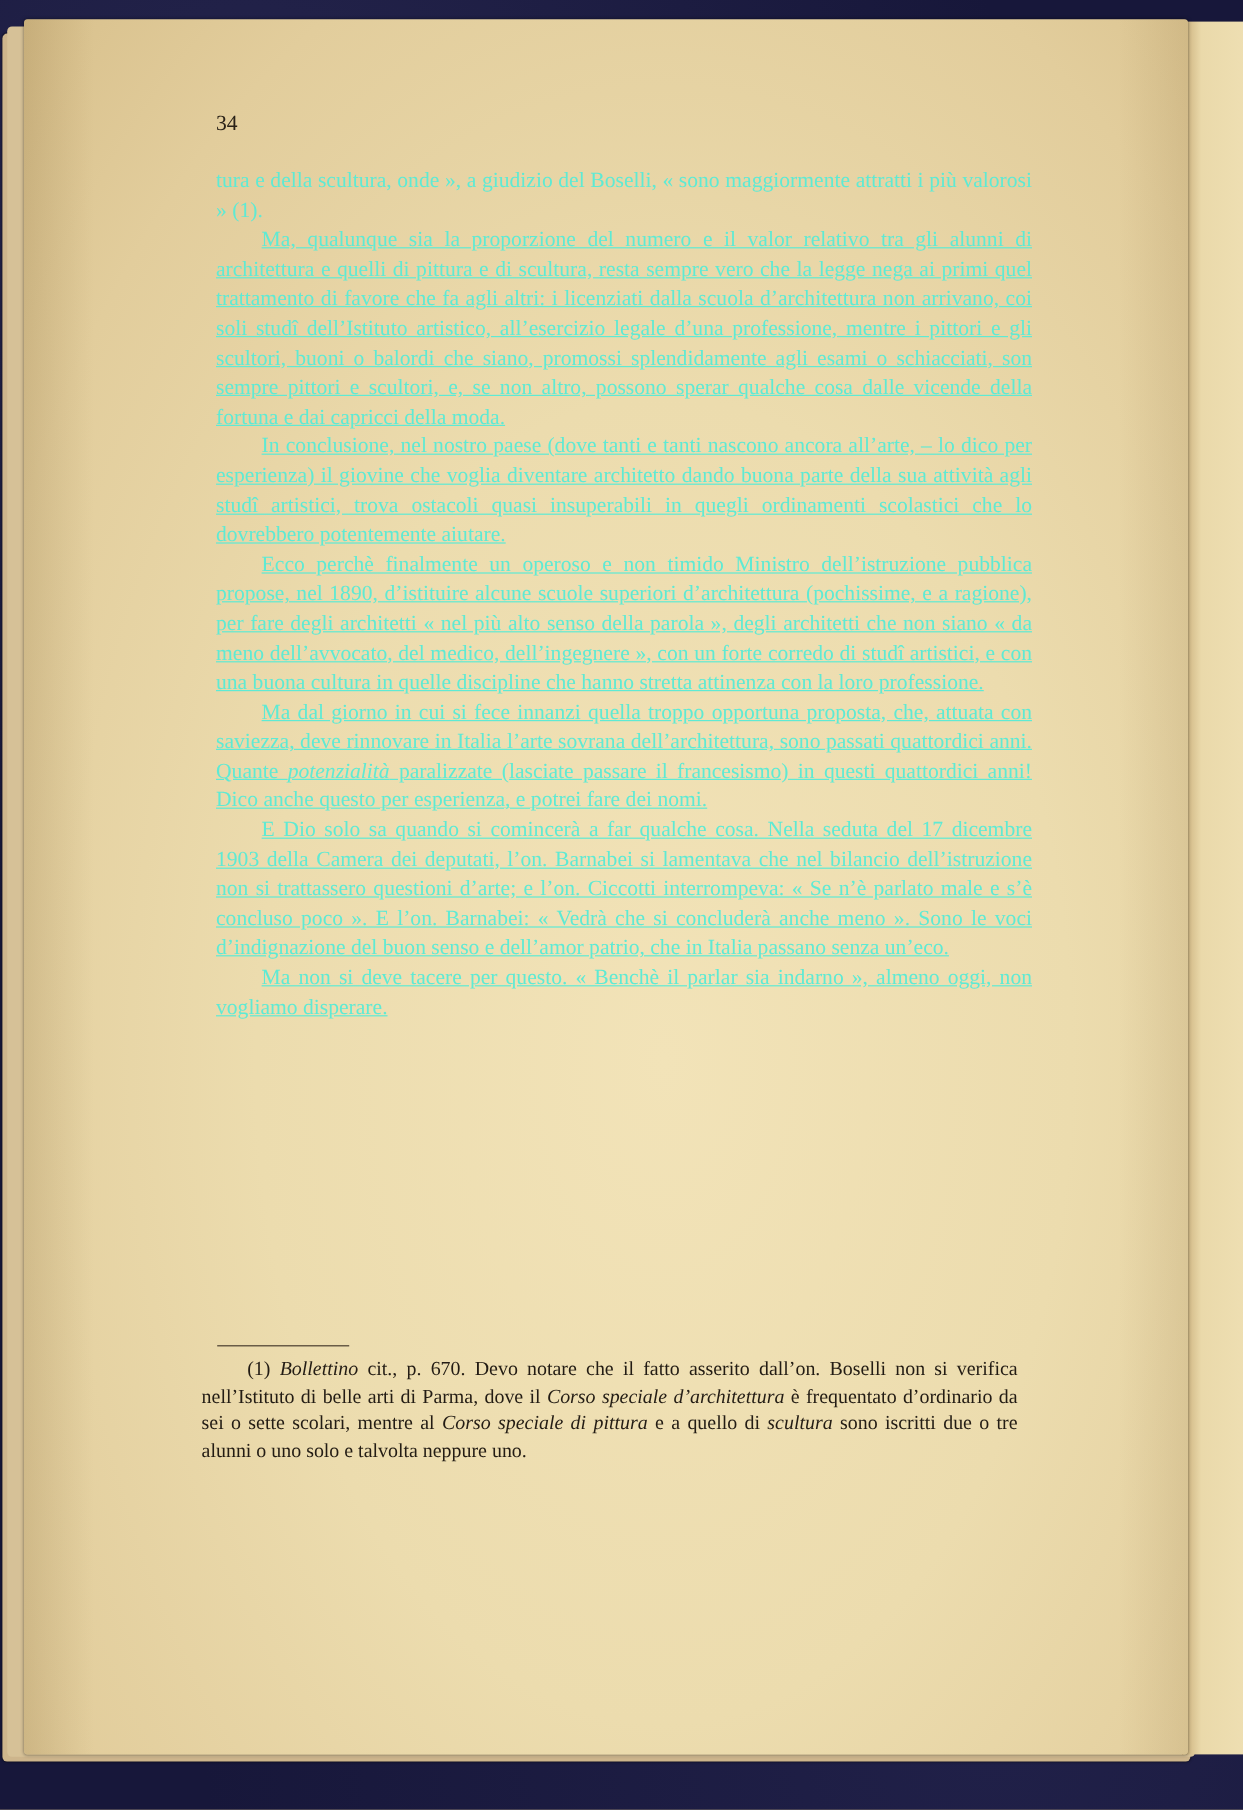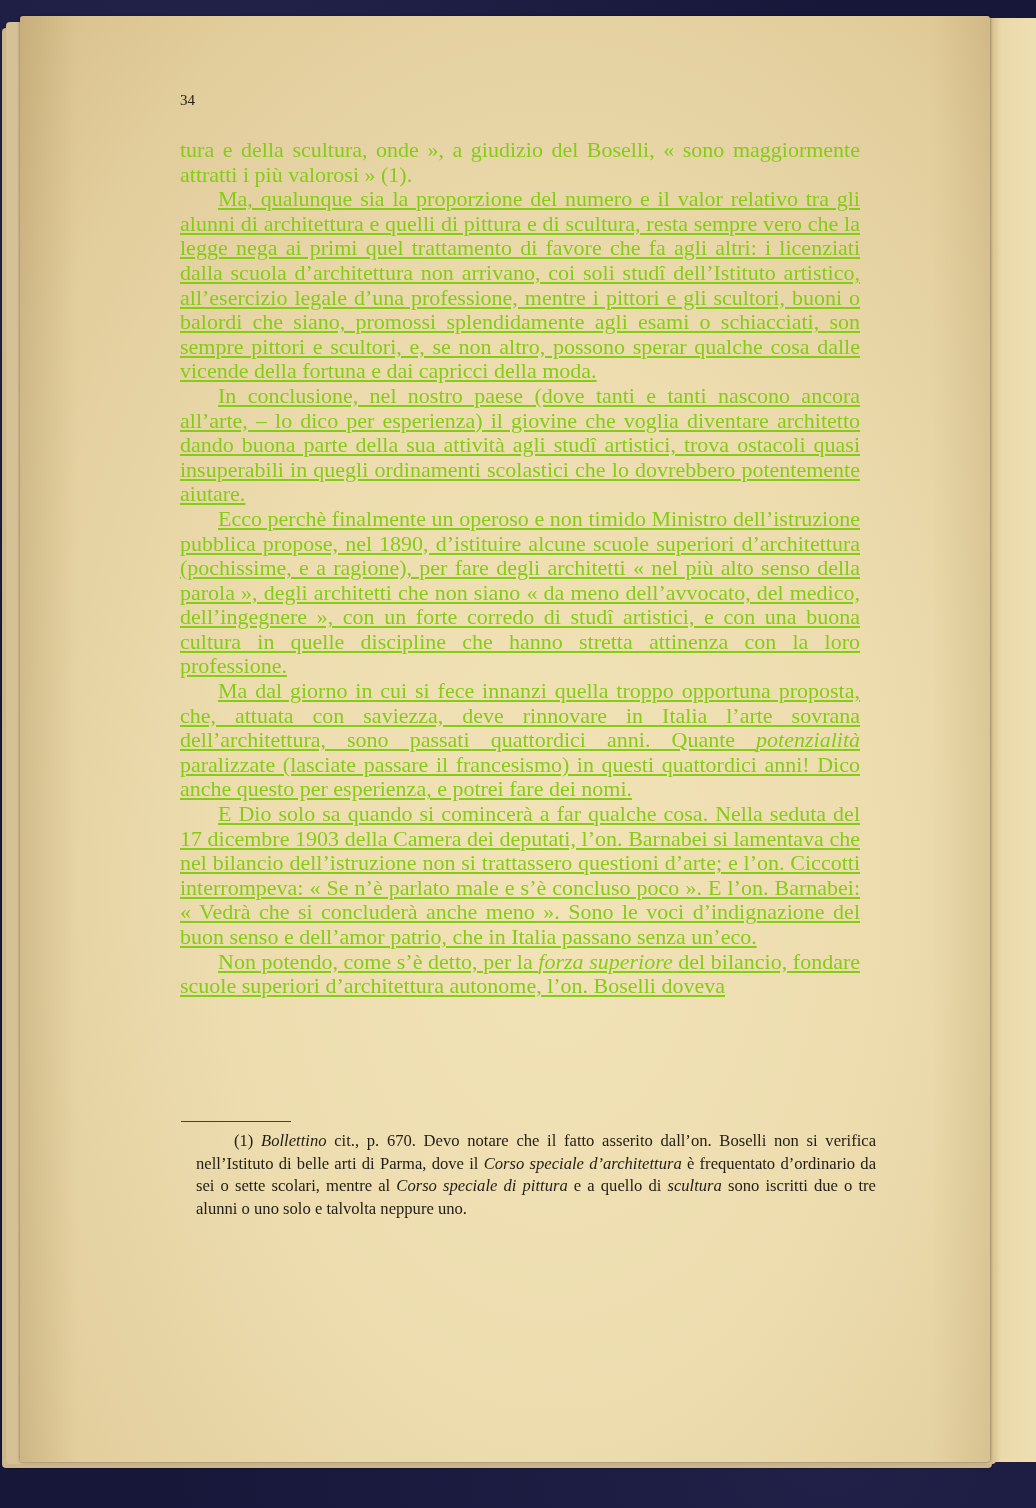--- a/index.html
+++ b/index.html
@@ -67,32 +67,32 @@
     top: 18px;
     width: 60px;
     height: 1444px;
     background: linear-gradient(to right, #c9ae7a, #ead9aa 25%, #efe0b4);
     border-left: 1.5px solid #8a6a3a;
   }
   .page-number {
     position: absolute;
     left: 180px;
     top: 92px;
-    font-size: 15px;
+    font-size: 18px;
     color: #2a2218;
     font-family: "Liberation Serif", serif;
   }
   .body-text {
     position: absolute;
     left: 180px;
     top: 138px;
     width: 680px;
-    color: #84cc16;
+    color: #5eead4;
     font-family: "Liberation Serif", serif;
-    font-size: 22px;
+    font-size: 18px;
     line-height: 24.6px;
     text-align: justify;
   }
   .body-text p {
     margin: 0;
     text-indent: 0;
   }
   .body-text p.indent {
     text-indent: 38px;
     text-decoration: underline;
@@ -100,21 +100,21 @@
   .footnote-rule {
     position: absolute;
     left: 181px;
     top: 1121px;
     width: 110px;
     height: 0;
     border-top: 1px solid #4a3e2e;
   }
   .footnotes {
     position: absolute;
-    left: 196px;
+    left: 168px;
     top: 1130px;
     width: 680px;
     color: #231c14;
     font-family: "Liberation Serif", serif;
     font-size: 16.6px;
     line-height: 22.6px;
     text-align: justify;
   }
   .footnotes p {
     margin: 0;
@@ -145,20 +145,20 @@
 
 <div class="page-number">34</div>
 
 <div class="body-text" id="body-text">
     <p style="text-indent: 0px;"><span>tura e della scultura, onde », a giudizio del Boselli, « sono maggiormente attratti i più valorosi » (1).</span></p>
     <p class="indent"><span>Ma, qualunque sia la proporzione del numero e il valor relativo tra gli alunni di architettura e quelli di pittura e di scultura, resta sempre vero che la legge nega ai primi quel trattamento di favore che fa agli altri: i licenziati dalla scuola d’architettura non arrivano, coi soli studî dell’Istituto artistico, all’esercizio legale d’una professione, mentre i pittori e gli scultori, buoni o balordi che siano, promossi splendidamente agli esami o schiacciati, son sempre pittori e scultori, e, se non altro, possono sperar qualche cosa dalle vicende della fortuna e dai capricci della moda.</span></p>
     <p class="indent"><span>In conclusione, nel nostro paese (dove tanti e tanti nascono ancora all’arte, – lo dico per esperienza) il giovine che voglia diventare architetto dando buona parte della sua attività agli studî artistici, trova ostacoli quasi insuperabili in quegli ordinamenti scolastici che lo dovrebbero potentemente aiutare.</span></p>
     <p class="indent"><span>Ecco perchè finalmente un operoso e non timido Ministro dell’istruzione pubblica propose, nel 1890, d’istituire alcune scuole superiori d’architettura (pochissime, e a ragione), per fare degli architetti « nel più alto senso della parola », degli architetti che non siano « da meno dell’avvocato, del medico, dell’ingegnere », con un forte corredo di studî artistici, e con una buona cultura in quelle discipline che hanno stretta attinenza con la loro professione.</span></p>
     <p class="indent"><span>Ma dal giorno in cui si fece innanzi quella troppo opportuna proposta, che, attuata con saviezza, deve rinnovare in Italia l’arte sovrana dell’architettura, sono passati quattordici anni. Quante </span><span class="it">potenzialità</span><span> paralizzate (lasciate passare il francesismo) in questi quattordici anni! Dico anche questo per esperienza, e potrei fare dei nomi.</span></p>
     <p class="indent"><span>E Dio solo sa quando si comincerà a far qualche cosa. Nella seduta del 17 dicembre 1903 della Camera dei deputati, l’on. Barnabei si lamentava che nel bilancio dell’istruzione non si trattassero questioni d’arte; e l’on. Ciccotti interrompeva: « Se n’è parlato male e s’è concluso poco ». E l’on. Barnabei: « Vedrà che si concluderà anche meno ». Sono le voci d’indignazione del buon senso e dell’amor patrio, che in Italia passano senza un’eco.</span></p>
-    <p class="indent"><span>Non potendo, come s’è detto, per la </span><span class="it">forza superiore</span><span> del bilancio, fondare scuole superiori d’architettura autonome, l’on. Boselli doveva</span></p>
+    <p class="indent"><span>Ma non si deve tacere per questo. « Benchè il parlar sia indarno », almeno oggi, non vogliamo disperare.</span></p>
   </div>
 
 <div class="footnote-rule"></div>
 
 <div class="footnotes" id="footnotes">
     <p><span>(1) </span><span class="it">Bollettino</span><span> cit., p. 670. Devo notare che il fatto asserito dall’on. Boselli non si verifica nell’Istituto di belle arti di Parma, dove il </span><span class="it">Corso speciale d’architettura</span><span> è frequentato d’ordinario da sei o sette scolari, mentre al </span><span class="it">Corso speciale di pittura</span><span> e a quello di </span><span class="it">scultura</span><span> sono iscritti due o tre alunni o uno solo e talvolta neppure uno.</span></p>
   </div>
 
 </body></html>

